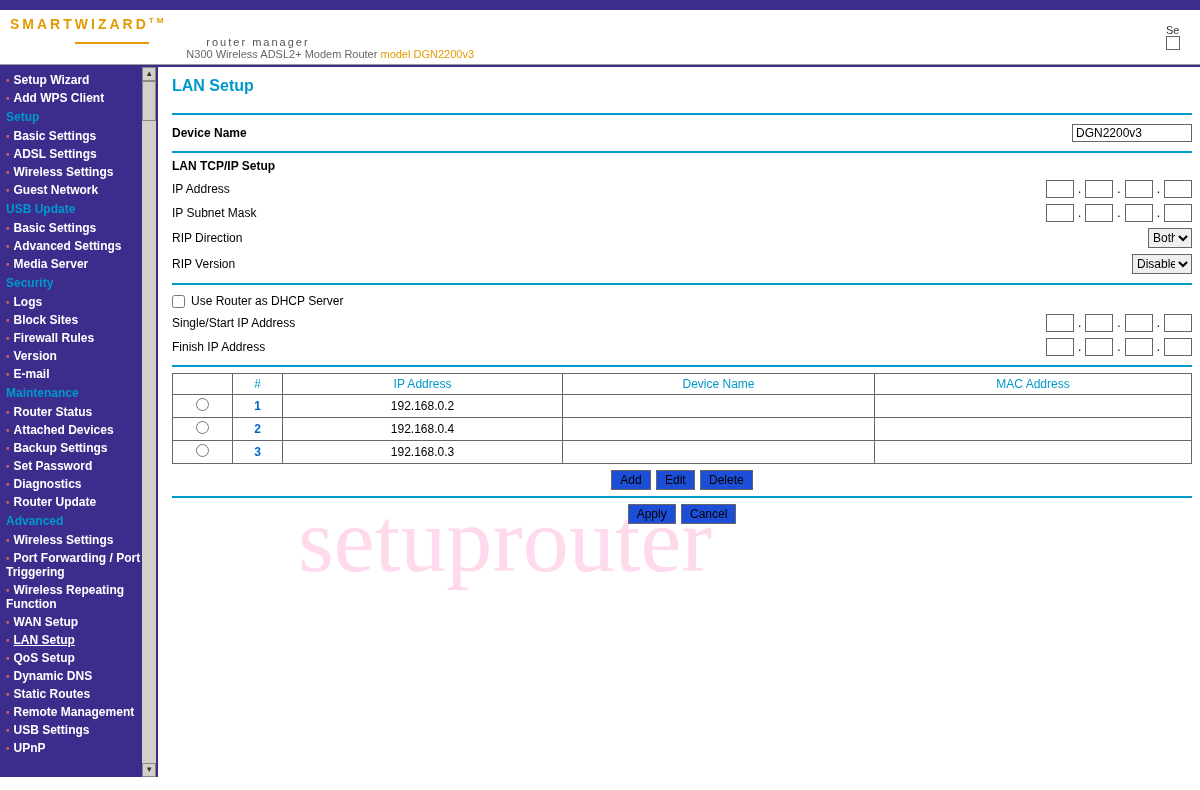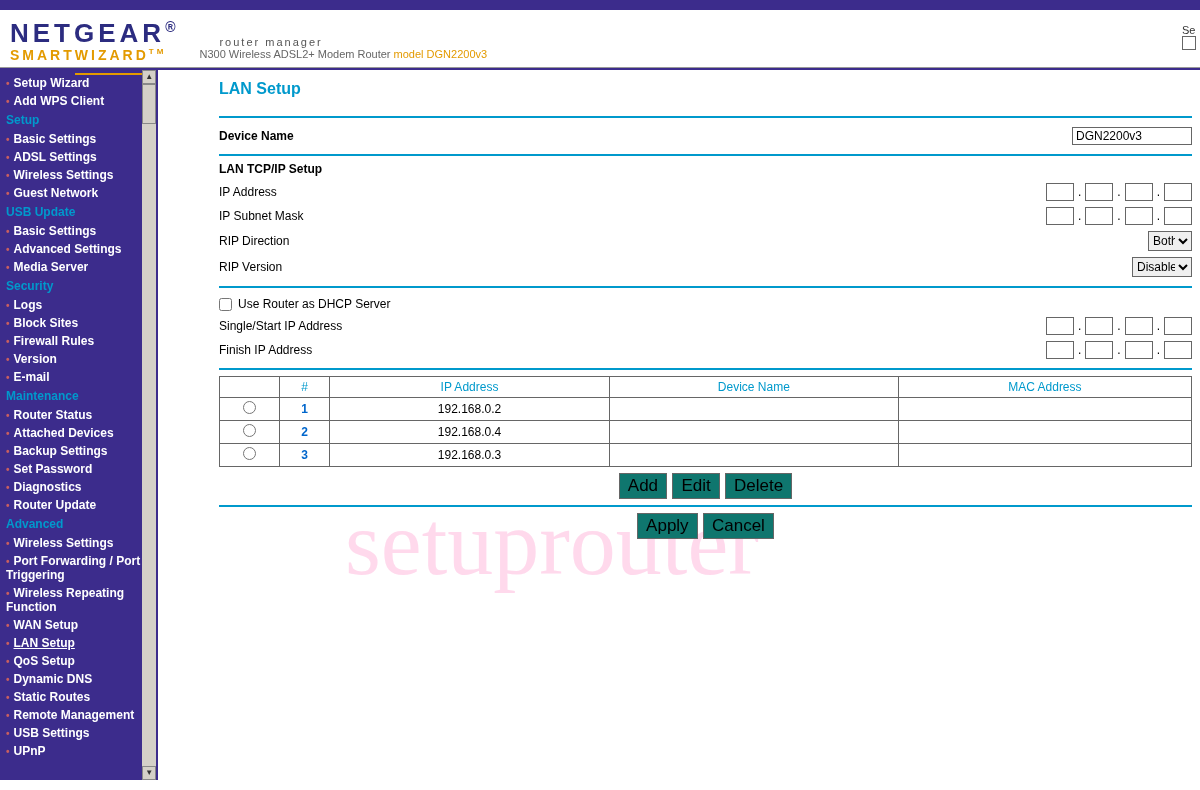--- a/index.html
+++ b/index.html
@@ -10,23 +10,23 @@
 .logo-main { font-family: Arial, sans-serif; font-size: 26px; font-weight: bold; letter-spacing: 4px; color: #2c2c80; }
 .logo-reg { font-size: 14px; vertical-align: super; }
 .logo-sub { font-family: Arial, sans-serif; font-size: 14px; letter-spacing: 3px; color: #e39a00; font-weight: bold; margin-top: -2px; }
 .logo-sub .smart { color: #e39a00; }
 .logo-sub .wizard { color: #e39a00; border-bottom: 2px solid #e39a00; padding-bottom: 10px; }
 .logo-sub .tm { font-size: 8px; vertical-align: super; }
 .header-text { margin-top: 18px; color: #555; font-size: 11px; }
 .header-text .line1 { letter-spacing: 2px; padding-left: 20px; }
 .header-text .line2 { color: #666; }
 .header-text .model { color: #e39a00; }
-.header-right { position: absolute; right: 4px; top: 14px; font-size: 11px; color: #333; }
+.header-right { position: absolute; right: 20px; top: 14px; font-size: 11px; color: #333; }
 .header-right .sel { border: 1px solid #666; width: 14px; height: 14px; display: inline-block; vertical-align: middle; background: #fff; }
-.main-wrap { display: flex; height: calc(790px - 10px - 68px); border-top: 2px solid #3c2c8c; gap: 47px; }
+.main-wrap { display: flex; height: calc(790px - 10px - 68px); border-top: 2px solid #3c2c8c; }
 .sidebar-wrap { width: 158px; display: flex; border-right: 2px solid #3c2c8c; }
 .sidebar { width: 144px; background: #3c2c8c; color: #fff; font-size: 12px; padding: 4px 0 4px 4px; overflow: hidden; }
 .scrollbar { width: 14px; background: #d4d0c8; position: relative; }
 .scroll-arrow { width: 14px; height: 14px; background: #d4d0c8; border: 1px solid #888; font-size: 8px; text-align: center; line-height: 12px; color: #333; cursor: pointer; }
 .scroll-arrow.up { position: absolute; top: 0; }
 .scroll-arrow.down { position: absolute; bottom: 0; }
 .scroll-thumb { position: absolute; top: 14px; width: 14px; height: 40px; background: #d4d0c8; border: 1px solid #888; }
 .nav-section { color: #0099cc; font-weight: bold; padding: 3px 0 3px 2px; font-size: 12px; }
 .nav-item { padding: 2px 0 2px 2px; cursor: pointer; font-weight: bold; }
 .nav-item .dot { color: #c95f5f; margin-right: 4px; font-size: 10px; }
@@ -46,32 +46,31 @@
 .dot-sep { margin: 0 2px; }
 select { border: 1px solid #666; height: 20px; font-size: 12px; background: #efefef; }
 .chk-row { display: flex; align-items: center; gap: 6px; padding: 3px 0; margin-top: 2px; }
 table.reservation { width: 100%; border-collapse: collapse; margin-top: 4px; }
 table.reservation th, table.reservation td { border: 1px solid #666; padding: 3px 6px; text-align: center; font-size: 12px; height: 20px; }
 table.reservation th { color: #0099cc; font-weight: normal; background: #fff; }
 table.reservation td.idx { color: #0066cc; font-weight: bold; width: 50px; }
 table.reservation td.radio-cell { width: 60px; }
 table.reservation td.ip-cell { width: 280px; }
 .btn-row { text-align: center; margin-top: 6px; }
-button.btn { background: #0f766e; border: 1px solid #666; padding: 2px 8px; font-size: 17px; cursor: pointer; margin: 0 1px; }
+button.btn { background: #1d4ed8; border: 1px solid #666; padding: 2px 8px; font-size: 12px; cursor: pointer; margin: 0 1px; }
 .watermark { position: absolute; top: 420px; left: 140px; font-size: 92px; color: #ffc0e0; font-family: "Times New Roman", serif; opacity: 0.6; pointer-events: none; z-index: 0; }
 .content > *:not(.watermark) { position: relative; z-index: 1; }
 </style>
 </head>
 <body>
 
 <div class="topbar"></div>
 
 <div class="header">
   <div class="logo-block">
-    <div class="logo-main"><span>NETGEAR</span><span class="logo-reg">®</span></div>
     <div class="logo-sub">
       <span class="smart">SMART</span><span class="wizard">WIZARD</span><span class="tm">TM</span>
     </div>
   </div>
   <div class="header-text">
     <div class="line1">router manager</div>
     <div class="line2">
       <span>N300 Wireless ADSL2+ Modem Router</span>
       <span class="model">model DGN2200v3</span>
     </div>

